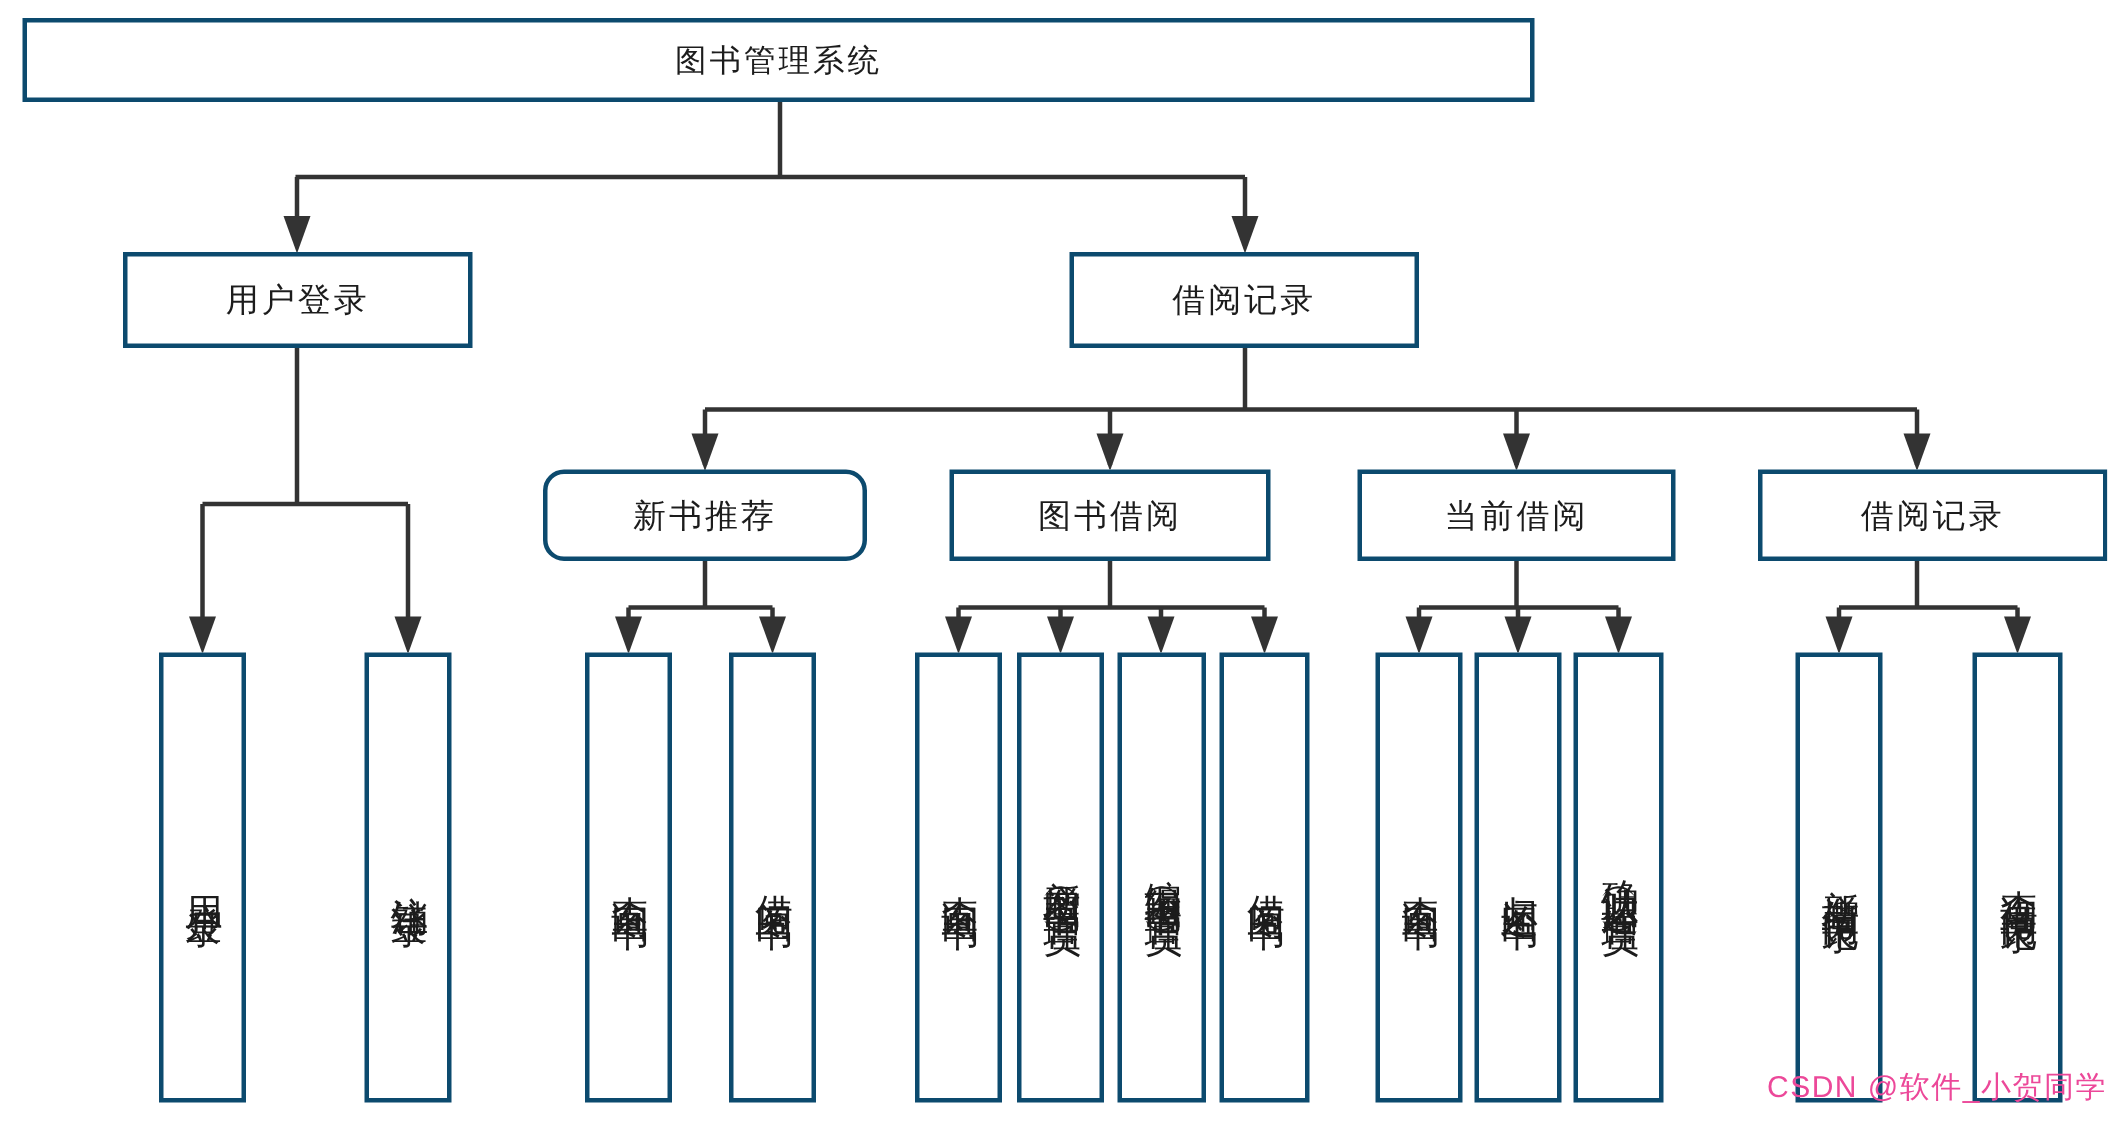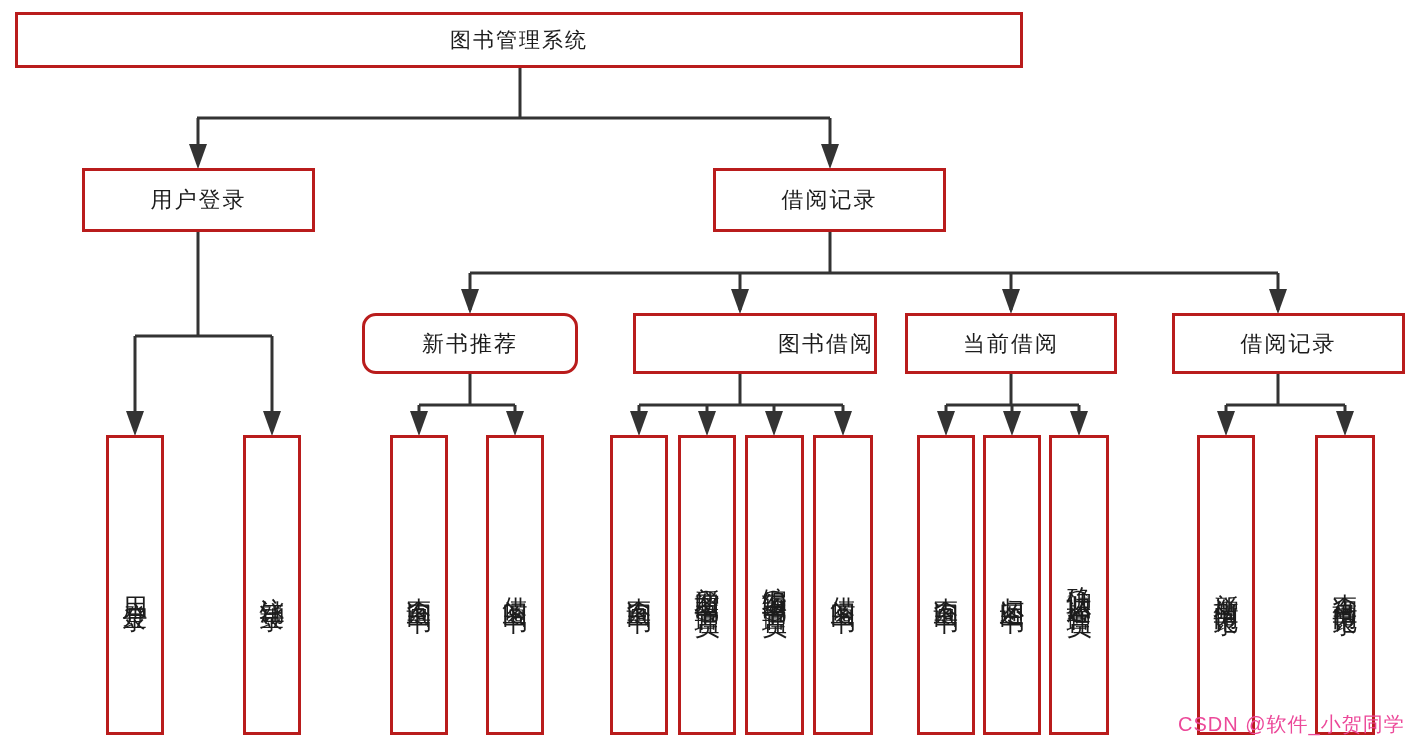--- a/index.html
+++ b/index.html
@@ -17,21 +17,21 @@
   }
   .connectors {
     position: absolute;
     left: 0;
     top: 0;
     pointer-events: none;
   }
   .node {
     position: absolute;
     box-sizing: border-box;
-    border: 3px solid #b91c1c;
+    border: 3px solid #0c4a6e;
     background: #ffffff;
     display: flex;
     align-items: center;
     justify-content: center;
     color: #1c1c1c;
   }
   .hbox {
     font-size: 22px;
     letter-spacing: 2px;
     white-space: nowrap;
@@ -141,21 +141,21 @@
   <div class="node hbox" style="left:82px; top:168px; width:233px; height:64px;">
     <span>用户登录</span>
   </div>
   <div class="node hbox" style="left:713px; top:168px; width:233px; height:64px;">
     <span>借阅记录</span>
   </div>
 
   <div class="node hbox" style="left:362px; top:313px; width:216px; height:61px;border-radius:14px;">
     <span>新书推荐</span>
   </div>
-  <div class="node hbox" style="left:633px; top:313px; width:244px; height:61px;justify-content:flex-end;">
+  <div class="node hbox" style="left:633px; top:313px; width:214px; height:61px;">
     <span>图书借阅</span>
   </div>
   <div class="node hbox" style="left:905px; top:313px; width:212px; height:61px;">
     <span>当前借阅</span>
   </div>
   <div class="node hbox" style="left:1172px; top:313px; width:233px; height:61px;">
     <span>借阅记录</span>
   </div>
 
   <div class="node vbox" style="left:106px;">

